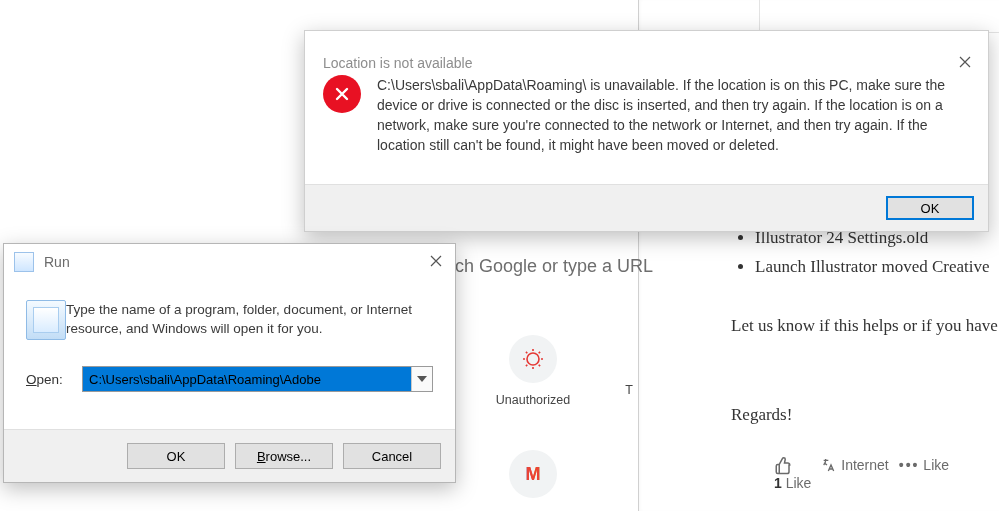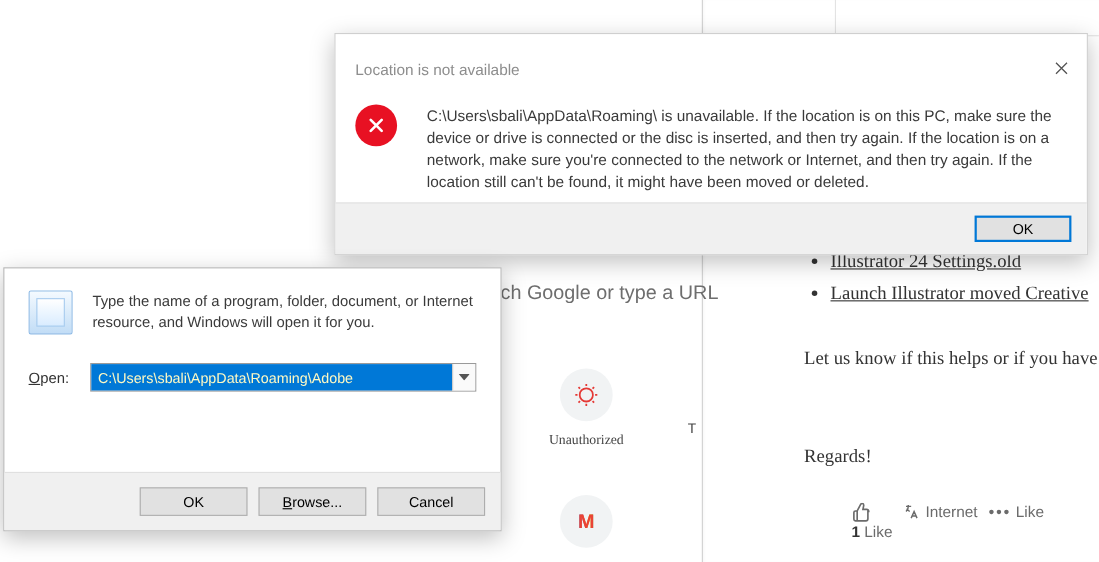--- a/index.html
+++ b/index.html
@@ -36,21 +36,21 @@
     border-right: 1px solid #e3e3e3;
     flex: 0 0 120px;
   }
   .bg-doc .maincol {
     padding: 120px 0 0 92px;
     font-family: Georgia, "Times New Roman", serif;
     font-size: 17px;
     color: #333;
     line-height: 29px;
   }
-  .bg-doc ul { margin: 0; padding: 0 0 0 24px; text-decoration: underline; }
+  .bg-doc ul { margin: 0; padding: 0 0 0 24px; }
   .bg-doc li { list-style: disc; }
   .bg-doc .para { margin-top: 30px; white-space: nowrap; }
   .bg-doc .regards { margin-top: 60px; white-space: nowrap; }
 
   .bg-doc .footbar {
     position: absolute;
     left: 20px; right: 10px; bottom: 20px;
     display: flex;
     gap: 10px;
     color: #6b6b6b;
@@ -114,22 +114,21 @@
     justify-content: space-between;
     padding: 0 14px 0 18px;
     color: #8d8d8d;
     font-size: 14px;
   }
   .dlg-error .titlebar .close { width:16px; height:16px; color:#666; cursor:pointer; }
   .dlg-error .body {
     flex: 1 1 auto;
     display: flex;
     padding: 4px 18px 0 18px;
-    gap: 27px;
-    margin-top: 20px;
+    gap: 16px;
   }
   .dlg-error .body .erricon {
     width: 38px; height: 38px; flex: 0 0 38px;
     border-radius: 50%;
     background: #E81123;
     display: flex; align-items: center; justify-content: center;
   }
   .dlg-error .body .txt {
     font-size: 14px;
     color: #3a3a3a;
@@ -182,21 +181,21 @@
     background: linear-gradient(#f7fbff,#cfe6ff);
     border:1px solid #9cc2ea;
     position:relative;
   }
   .dlg-run .titlebar .close { width:16px; height:16px; color:#666; cursor:pointer; }
 
   .dlg-run .body {
     flex: 1 1 auto;
     padding: 20px 22px 0 22px;
   }
-  .dlg-run .body .row1 { display:flex; gap:18px; align-items:flex-start; }
+  .dlg-run .body .row1 { display:flex; align-items:flex-start; }
   .dlg-run .body .runicon-lg {
     width:38px; height:38px; flex:0 0 38px;
     background: linear-gradient(#f4faff,#c2ddf6);
     border:1px solid #8fbbe6;
     border-radius:2px;
     position:relative;
     overflow:hidden;
   }
   .dlg-run .body .runicon-lg::after{
     content:"";
@@ -229,21 +228,21 @@
     border:1px solid #9a9a9a;
     height:24px;
     background:#fff;
   }
   .combo input {
     flex:1 1 auto;
     border:none;
     outline:none;
     padding:0 6px;
     font-size:13px;
-    color:#fef9c3;
+    color:#000000;
     background:#0078D7;
   }
   .combo input::selection { background:#0078D7; color:#fff; }
   .combo .dd {
     width:20px;
     border-left:1px solid #c8c8c8;
     display:flex; align-items:center; justify-content:center;
     background:#fafafa;
     cursor:pointer;
   }
@@ -305,21 +304,21 @@
     </span>
     <span>
       <span class="more-dots">•••</span>
       <span>Like</span>
     </span>
   </div>
 </div>
 
 <div class="omnibox-frag">ch Google or type a URL</div>
 
-<div class="tile" style="left:489px; top:335px;font-family:Liberation Serif, serif;">
+<div class="tile" style="left:489px; top:335px;">
   <div class="circle unauth">
     <svg width="24" height="24" viewBox="0 0 24 24" fill="none" stroke="#E53935" stroke-width="1.6">
       <circle cx="12" cy="12" r="6"></circle>
       <path d="M12 2v2M12 20v2M4.9 4.9l1.4 1.4M17.7 17.7l1.4 1.4M2 12h2M20 12h2M4.9 19.1l1.4-1.4M17.7 6.3l1.4-1.4"></path>
     </svg>
   </div>
   <div>Unauthorized</div>
 </div>
 
 <div class="tile" style="left:614px; top:335px; width:30px;">
@@ -349,20 +348,31 @@
         </svg>
     </div>
     <div class="txt">C:\Users\sbali\AppData\Roaming\ is unavailable. If the location is on this PC, make sure the device or drive is connected or the disc is inserted, and then try again. If the location is on a network, make sure you're connected to the network or Internet, and then try again. If the location still can't be found, it might have been moved or deleted.</div>
   </div>
   <div class="buttonrow">
     <button>OK</button>
   </div>
 </div>
 
 <div class="dlg-run">
+  <div class="titlebar">
+    <span class="left">
+      <span class="runicon-sm"></span>
+      <span>Run</span>
+    </span>
+    <span class="close">
+      <svg width="14" height="14" viewBox="0 0 14 14" stroke="#555" stroke-width="1.2">
+          <path d="M2 2l10 10M12 2L2 12"></path>
+        </svg>
+    </span>
+  </div>
 
   <div class="body">
     <div class="row1">
       <div class="runicon-lg"></div>
       <div class="desc">Type the name of a program, folder, document, or Internet resource, and Windows will open it for you.</div>
     </div>
 
     <div class="row2">
       <label><span class="ul">O</span><span>pen:</span></label>
       <div class="combo">

